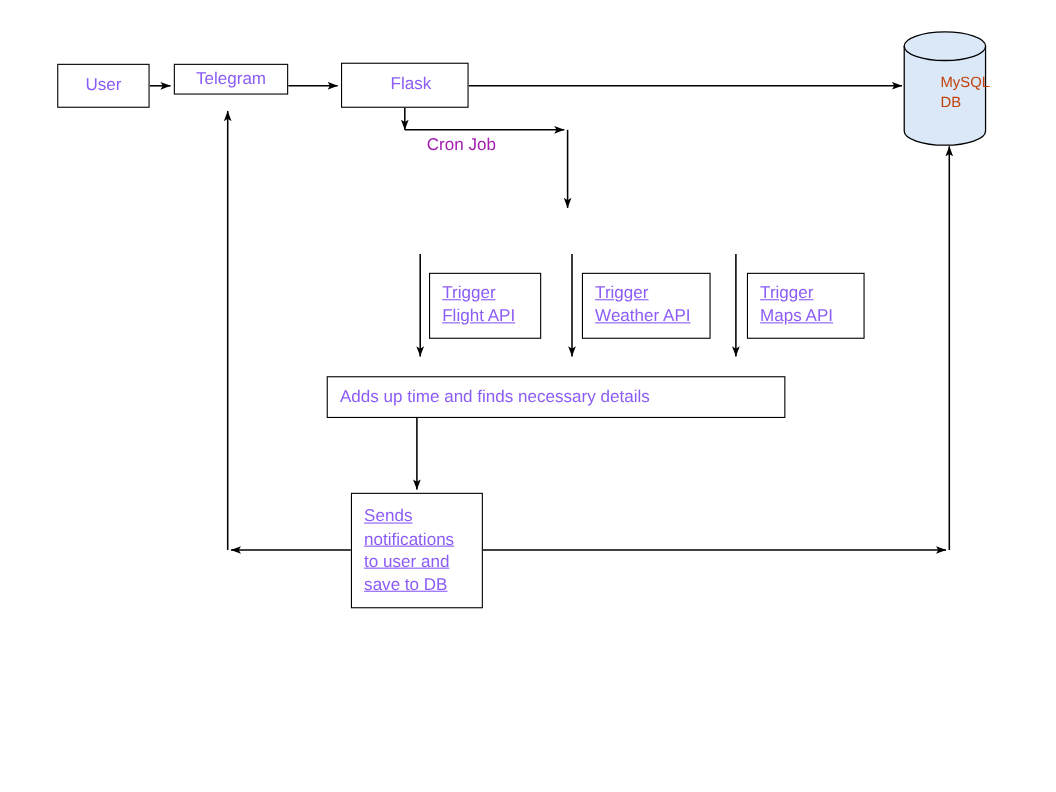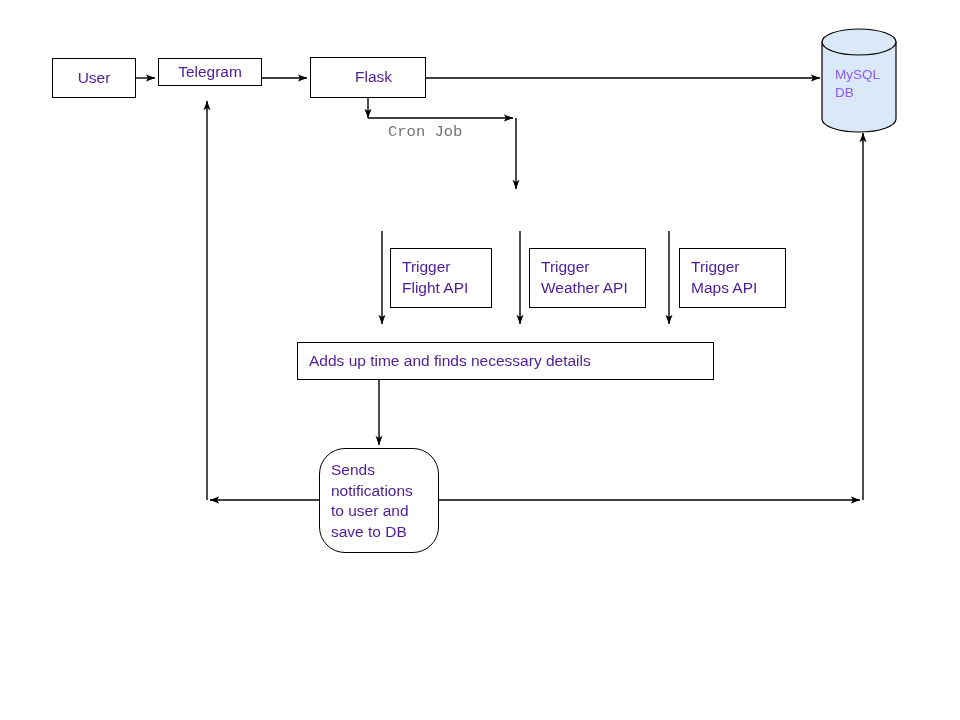--- a/index.html
+++ b/index.html
@@ -25,21 +25,21 @@
     left: 0;
     top: 0;
     width: 960px;
     height: 720px;
   }
   .node {
     position: absolute;
     box-sizing: border-box;
     border: 1.4px solid #000000;
     background: #ffffff;
-    color: #4c1d95;
+    color: #8b5cf6;
     font-size: 15.5px;
     line-height: 1.33;
     z-index: 2;
   }
   .node-center {
     display: flex;
     align-items: center;
     justify-content: center;
     text-align: center;
   }
@@ -50,53 +50,53 @@
     text-align: left;
     padding-left: 11px;
   }
   .node-topleft {
     display: flex;
     align-items: flex-start;
     justify-content: flex-start;
     text-align: left;
     padding-left: 11px;
     padding-top: 8px;
+    text-decoration: underline;
   }
   .node .label {
     white-space: pre-line;
     display: block;
   }
   
   #db-node {
     position: absolute;
     z-index: 2;
   }
   #db-node .cyl-svg {
     position: absolute;
     left: 0;
     top: 0;
   }
   #db-node .db-label {
     position: absolute;
-    left: 14px;
+    left: 34px;
     top: 38px;
     font-size: 13.5px;
     line-height: 1.35;
-    color: #8b5cf6;
+    color: #c2410c;
     white-space: pre-line;
     z-index: 3;
   }
   .edge-label {
     position: absolute;
     font-size: 15.5px;
-    color: #737373;
+    color: #a21caf;
     z-index: 2;
     white-space: nowrap;
     background: transparent;
-    font-family: Liberation Mono, monospace;
   }
 </style>
 </head>
 <body>
 
 <div id="diagram-canvas">
 
   <svg id="edge-layer" viewBox="0 0 960 720" width="960" height="720" xmlns="http://www.w3.org/2000/svg">
     <defs>
       <marker id="arrowhead" markerWidth="10" markerHeight="8" refX="9.2" refY="4" orient="auto" markerUnits="userSpaceOnUse">
@@ -168,21 +168,21 @@
 
   <div class="node node-topleft" id="node-trigger-maps" style="left:679px; top:248px; width:107px; height:60px;">
     <span class="label">Trigger
 Maps API</span>
   </div>
 
   <div class="node node-left" id="node-adds-up-time" style="left:297px; top:342px; width:417px; height:38px;">
     <span class="label">Adds up time and finds necessary details</span>
   </div>
 
-  <div class="node node-topleft" id="node-sends-notifications" style="left:319px; top:448px; width:120px; height:105px; padding-top:11px;border-radius:26px;">
+  <div class="node node-topleft" id="node-sends-notifications" style="left:319px; top:448px; width:120px; height:105px; padding-top:11px;">
     <span class="label">Sends
 notifications
 to user and
 save to DB</span>
   </div>
 
   <div class="edge-label" id="label-cron-job" style="left:388px; top:123px;">
     <span>Cron Job</span>
   </div>
 

